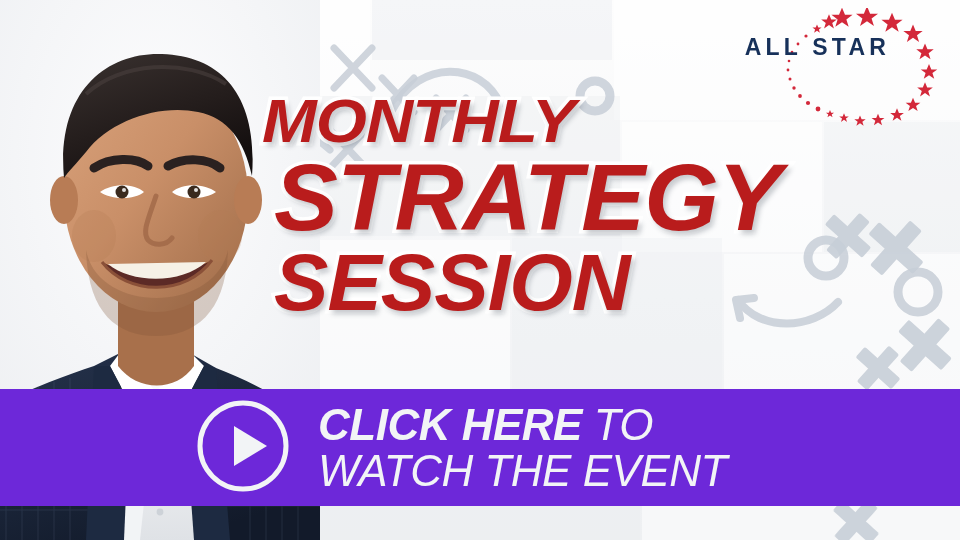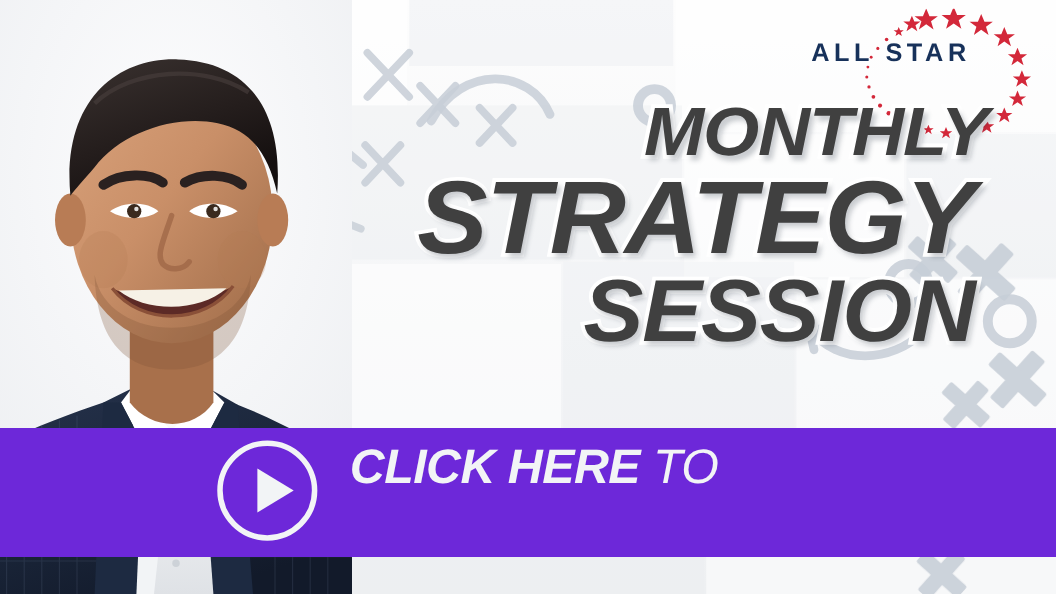--- a/index.html
+++ b/index.html
@@ -52,30 +52,30 @@
   .logo .stars { position:absolute; left:0; top:0; }
   .logo-text {
     position:absolute;
     left:8px; top:26px;
     width:160px;
     text-align:center;
     color:#17315a;
     font-weight:700;
     line-height:1.18;
   }
-  .logo-line1 { font-size:23px; letter-spacing:4.2px; }
+  .logo-line1 { font-size:23px; letter-spacing:4.2px;text-align:right; }
   .logo-line2 { font-size:23px; letter-spacing:4.2px; }
 
   
   .headline {
     position:absolute;
     left:280px; top:92px;
     width:600px;
-    text-align:right;
-    color:#404040;
+    text-align:left;
+    color:#b91c1c;
     font-style:italic;
     font-weight:700;
     line-height:.94;
     letter-spacing:-1px;
     -webkit-text-stroke:7px #ffffff;
     paint-order:stroke fill;
     text-shadow:3px 4px 5px rgba(40,50,65,.26);
   }
   .hl-1 { font-size:62px; transform:scaleX(1.06); }
   .hl-2 { font-size:94px; margin-top:4px; transform:scaleX(1.02);}
@@ -350,16 +350,17 @@
     <div class="hl-3">SESSION</div>
   </div>
 
   <div class="cta-bar">
     <svg class="play-btn" viewBox="0 0 94 94" aria-hidden="true">
       <circle cx="47" cy="47" r="43" fill="none" stroke="#f2f4f6" stroke-width="5"></circle>
       <path d="M38 27 L71 47 L38 67 Z" fill="#f2f4f6"></path>
     </svg>
     <div class="cta-text">
       <div class="cta-l1"><span>CLICK HERE</span><span class="light"> TO</span></div>
+      <div class="cta-l2">WATCH THE EVENT</div>
     </div>
   </div>
 
 </div>
 
 </body></html>

